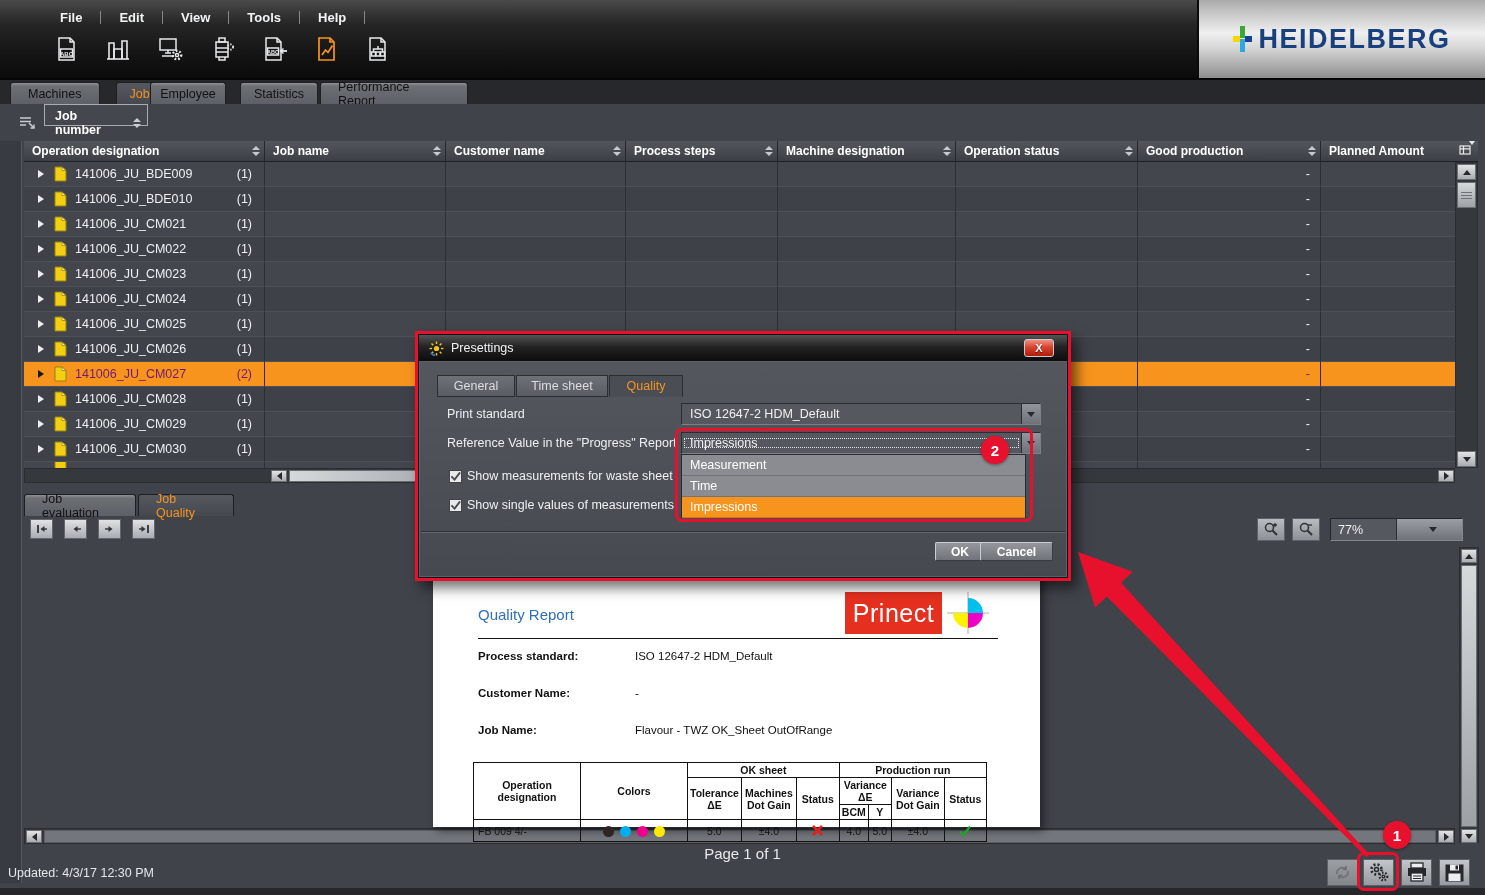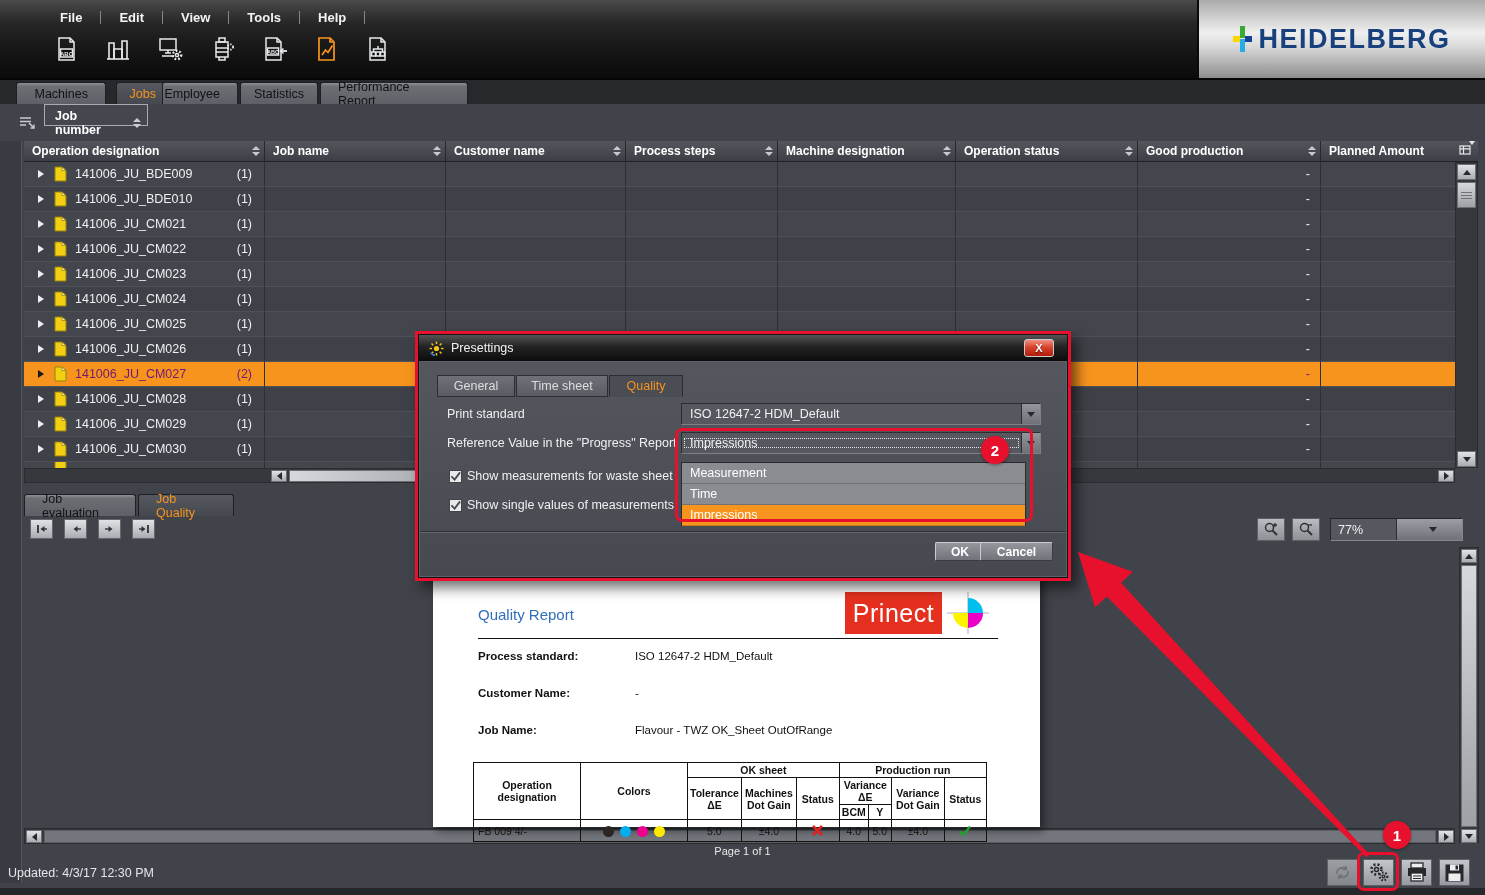--- a/index.html
+++ b/index.html
@@ -204,27 +204,27 @@
             <rect x="7" y="14" width="5" height="13" fill="#29abe2"></rect>
             <rect x="0" y="11" width="7" height="6" fill="#ffd500"></rect>
             <rect x="12" y="11" width="7" height="6" fill="#164194"></rect>
           </svg>
       </span>
       <span class="logo-text">HEIDELBERG</span>
     </div>
   </div>
 
   <div class="abs tabstrip">
-    <div class="tab" style="left:16px;width:90px;justify-content:flex-end">
+    <div class="tab" style="left:10px;width:90px;justify-content:flex-start">
         <span>Machines</span>
       </div>
     <div class="tab active" style="left:116px;width:58px;justify-content:flex-end">
         <span>Jobs</span>
       </div>
-    <div class="tab" style="left:162px;width:76px;justify-content:flex-end">
+    <div class="tab" style="left:150px;width:76px;justify-content:center">
         <span>Employee</span>
       </div>
     <div class="tab" style="left:240px;width:78px;justify-content:center">
         <span>Statistics</span>
       </div>
     <div class="tab" style="left:320px;width:148px;justify-content:center">
         <span>Performance Report</span>
       </div>
   </div>
 
@@ -773,21 +773,21 @@
   <div class="abs sb-track" style="left:24px;top:828px;width:1431px;height:16px">
     <div class="abs sb-btn" style="left:1px;top:1px;width:16px;height:13px">
         <i class="tri-l"></i>
       </div>
     <div class="abs" style="left:19px;top:1px;width:1392px;height:13px;background:#73767c;border:1px solid #5a5d61"></div>
     <div class="abs sb-btn" style="left:1413px;top:1px;width:16px;height:13px">
         <i class="tri-r"></i>
       </div>
   </div>
 
-  <div class="abs" style="left:0;top:845px;width:1485px;text-align:center;font-size:11px;color:#e8e9eb;pointer-events:none">Page 1 of 1</div>
+  <div class="abs" style="left:0;top:845px;width:1485px;text-align:center;font-size:15px;color:#e8e9eb;pointer-events:none">Page 1 of 1</div>
 
   <div class="abs statusrow" style="left:8px;top:866px">Updated: 4/3/17 12:30 PM</div>
 
   <div class="abs boticon disabled" style="left:1327px;top:859px">
     <svg width="19" height="17" viewBox="0 0 19 17" fill="none" stroke="#6e7176" stroke-width="1.6">
         <path d="M4 10a5.5 5.5 0 0 1 9.5-4.5"></path>
         <path d="M15 7a5.5 5.5 0 0 1-9.5 4.5"></path>
         <path d="M13 2v3.5h-3.5"></path>
         <path d="M6 15v-3.5h3.5"></path>
       </svg>
@@ -877,21 +877,21 @@
         </div>
         <div class="cbrow" style="left:30px;top:137px">
           <span class="cbbox">
               <svg width="11" height="10" viewBox="0 0 12 11">
                 <path d="M1.5 6 5 9.5 11 1.5" stroke="#46494e" stroke-width="2" fill="none"></path>
               </svg>
             </span>
           <span>Show single values of measurements</span>
         </div>
 
-        <div class="abs ddlist" style="left:262px;top:101px;width:345px;height:64px">
+        <div class="abs ddlist" style="left:262px;top:93px;width:345px;height:64px">
             <div class="opt">Measurement</div>
             <div class="opt">Time</div>
             <div class="opt sel">Impressions</div>
           </div>
 
         <div class="dlg-sep" style="top:170px"></div>
         <div class="dbtn" style="left:516px;top:181px;width:50px">
             <span>OK</span>
           </div>
         <div class="dbtn" style="left:561px;top:181px;width:73px">

